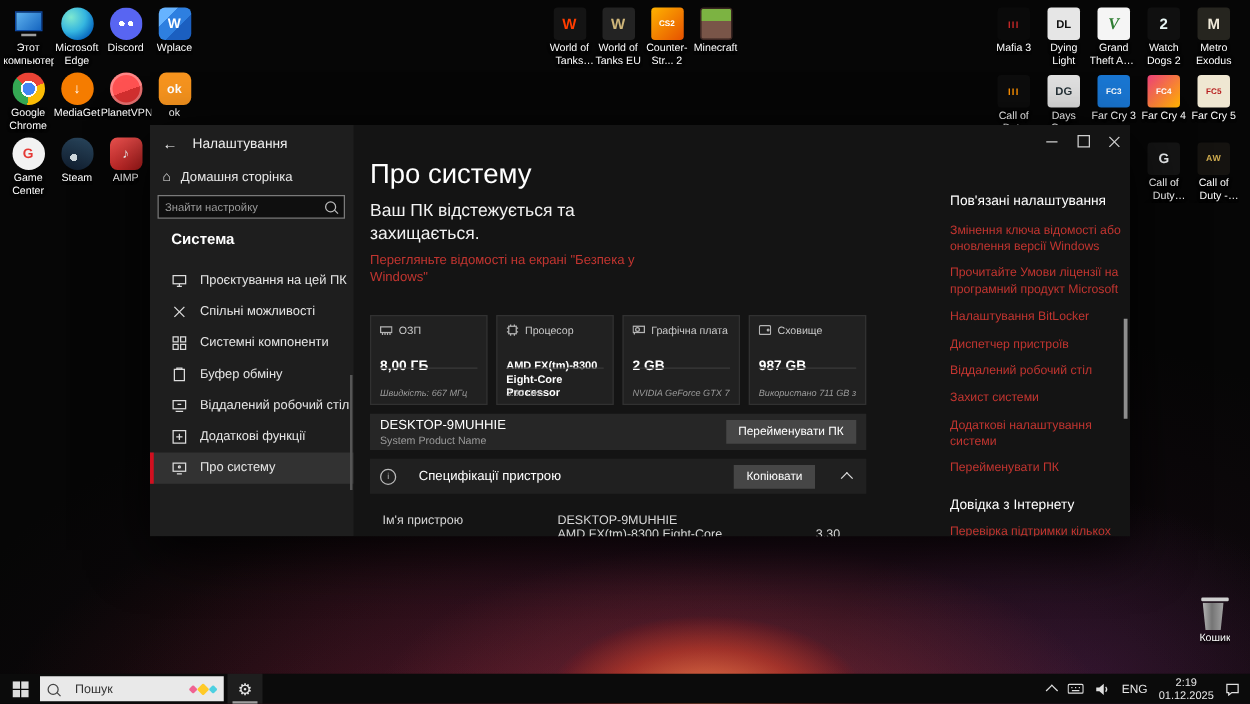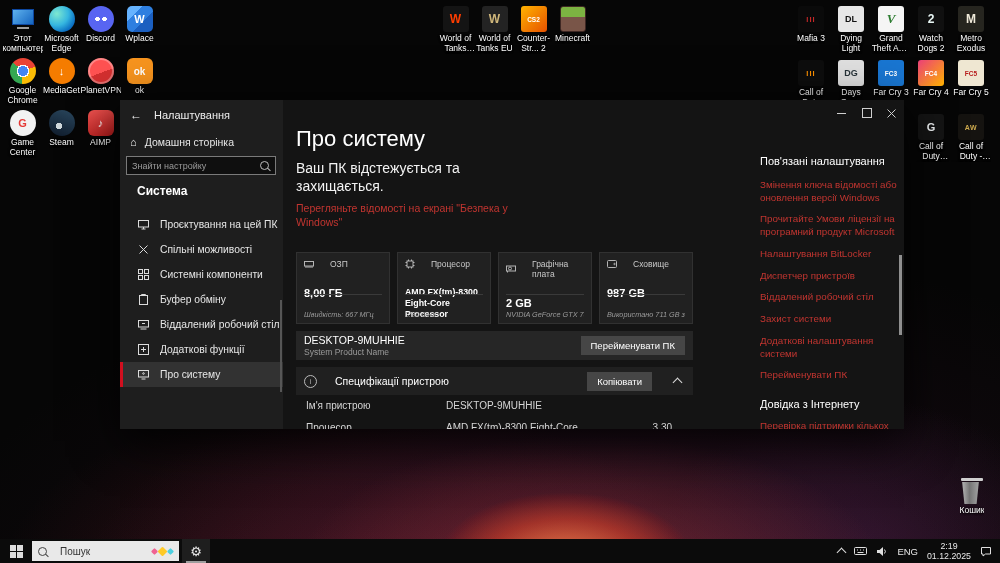--- a/index.html
+++ b/index.html
@@ -92,40 +92,40 @@
   .main{position:absolute;left:163px;top:0;right:0;bottom:0;background:#141414;}
   .cap{position:absolute;top:0;right:0;display:flex;z-index:5;}
   .cb{width:25px;height:26px;display:flex;align-items:center;justify-content:center;cursor:pointer;}
   .ic-min{width:9px;height:1px;background:#cfcfcf;}
   .ic-max{width:8px;height:8px;border:1px solid #cfcfcf;}
   .h1{position:absolute;left:13px;top:26px;font-size:22px;font-weight:300;color:#fff;}
   .secure{position:absolute;left:13px;top:59px;width:250px;font-size:14px;line-height:1.3;color:#f2f2f2;}
   .seclink{position:absolute;left:13px;top:101px;width:245px;font-size:10.5px;line-height:1.35;color:#c23530;cursor:pointer;}
   .cards{position:absolute;left:13px;top:152px;display:flex;gap:7px;}
   .card{width:94px;height:72px;background:#212121;border:1px solid #313131;box-sizing:border-box;position:relative;padding:6px 7px;}
-  .card-top{display:flex;gap:16px;align-items:center;font-size:8.5px;color:#c9c9c9;}
+  .card-top{display:flex;gap:5px;align-items:center;font-size:8.5px;color:#c9c9c9;}
   .card-value{margin-top:18px;font-size:11px;font-weight:bold;color:#fff;}
   .card.cpu .card-value{font-size:8.8px;line-height:1.25;}
   .card-foot{position:absolute;left:7px;right:7px;bottom:4px;padding-top:15px;border-top:1px solid #3a3a3a;
        font-size:7.3px;color:#9b9b9b;white-space:nowrap;overflow:hidden;font-style:italic;}
   .devbar{position:absolute;left:13px;top:231px;width:397px;height:29px;background:#262626;display:flex;align-items:center;
        padding:0 8px;box-sizing:border-box;}
   .dev-name{font-size:10.5px;color:#fff;line-height:1.2;}
   .dev-prod{font-size:8.5px;color:#9b9b9b;}
   .btn{background:#464646;color:#fff;border:none;font-size:9.5px;padding:4px 10px;cursor:pointer;
        font-family:"Liberation Sans",sans-serif;}
   .spechdr{position:absolute;left:13px;top:267px;width:397px;height:28px;background:#202020;display:flex;
        align-items:center;gap:18px;padding:0 8px;box-sizing:border-box;}
   .infoc{width:11px;height:11px;border:1px solid #bbb;border-radius:50%;display:flex;align-items:center;
        justify-content:center;font-size:7px;color:#bbb;flex:none;}
   .infoc::after{content:"i";}
   .sh-label{font-size:10.5px;color:#fff;}
   .caret{width:6px;height:6px;border-left:1.2px solid #ddd;border-top:1.2px solid #ddd;transform:rotate(45deg);margin:2px 4px 0;}
   .specrows{position:absolute;left:13px;top:300px;width:397px;}
-  .srow{display:flex;height:22px;align-items:flex-start;font-size:10px;color:#d6d6d6;}
+  .srow{display:flex;height:22px;align-items:flex-end;font-size:10px;color:#d6d6d6;}
   .srow .sl{width:140px;padding-left:10px;flex:none;}
   .srow .sx{margin-left:35px;}
   .related{position:absolute;left:477px;top:55px;width:142px;}
   .r-h{font-size:11px;color:#fff;margin-bottom:12px;}
   .r-link{font-size:9.8px;color:#c23530;line-height:1.3;margin-bottom:9px;cursor:pointer;}
   .r-h2{font-size:11px;color:#fff;margin:16px 0 10px;}
   .win-scroll{position:absolute;right:2px;top:155px;width:3px;height:80px;background:#8f8f8f;}
   
   .taskbar{position:absolute;left:0;bottom:0;width:1000px;height:24px;background:#0b0b0b;display:flex;align-items:center;z-index:10;}
   .tb-start{width:32px;height:24px;display:flex;align-items:center;justify-content:center;cursor:pointer;}

